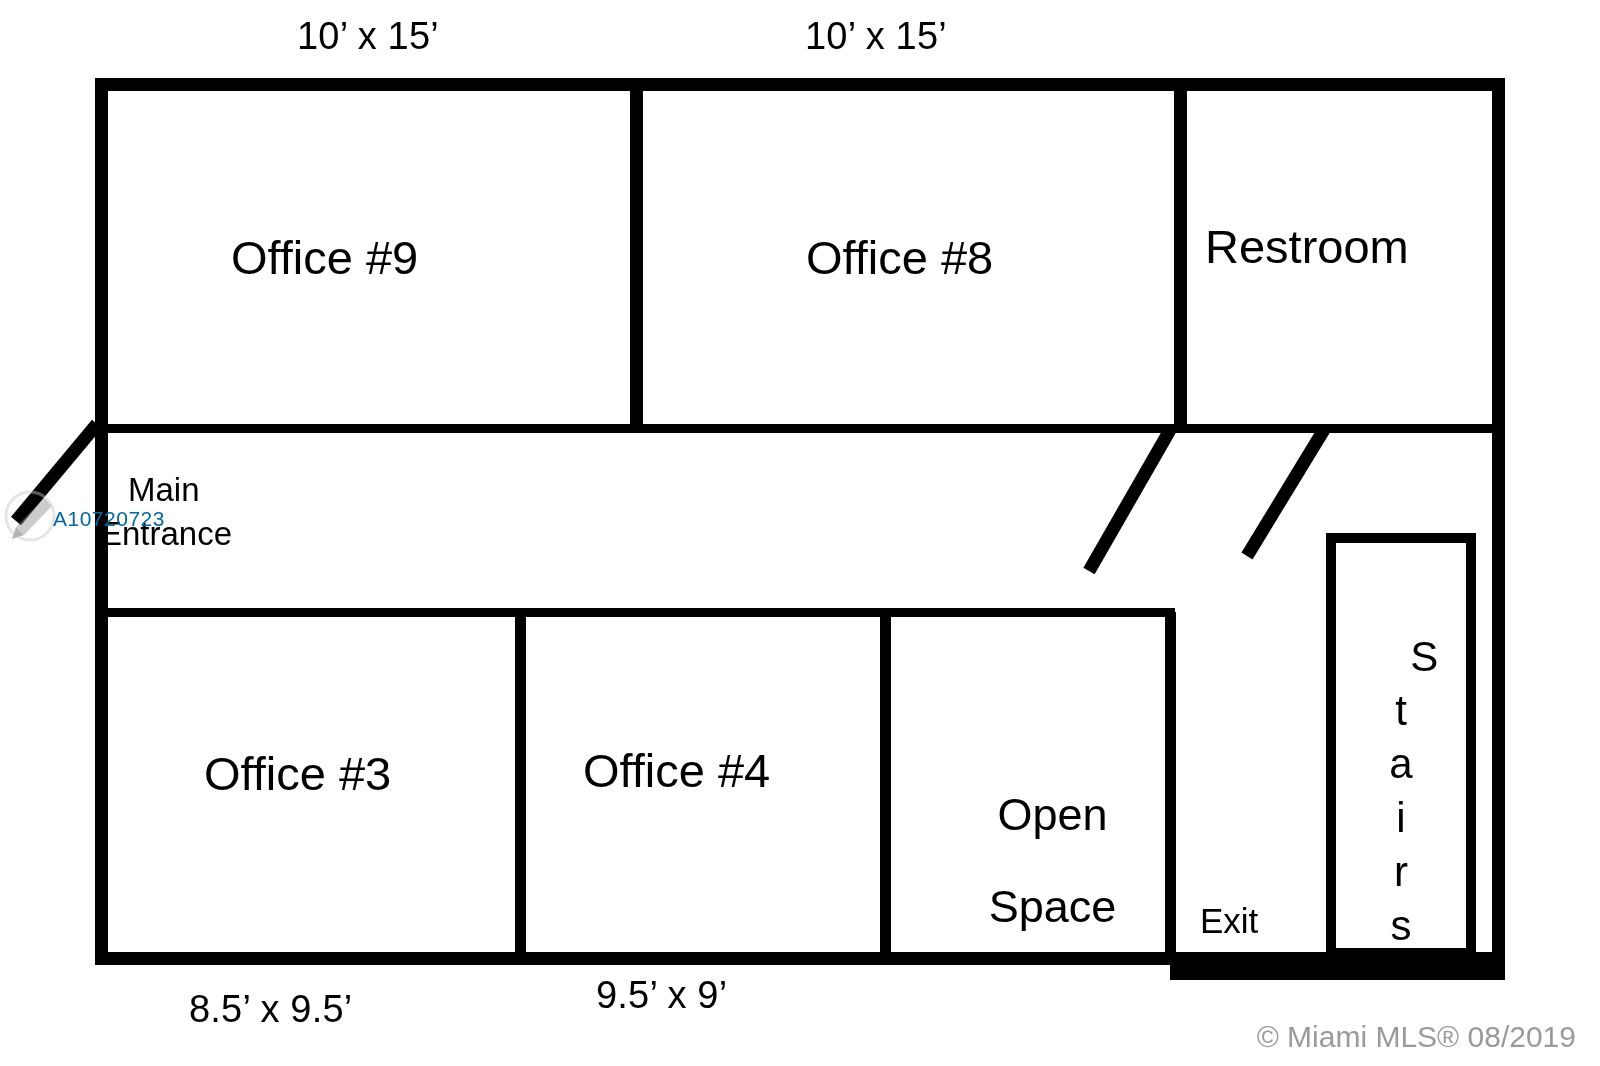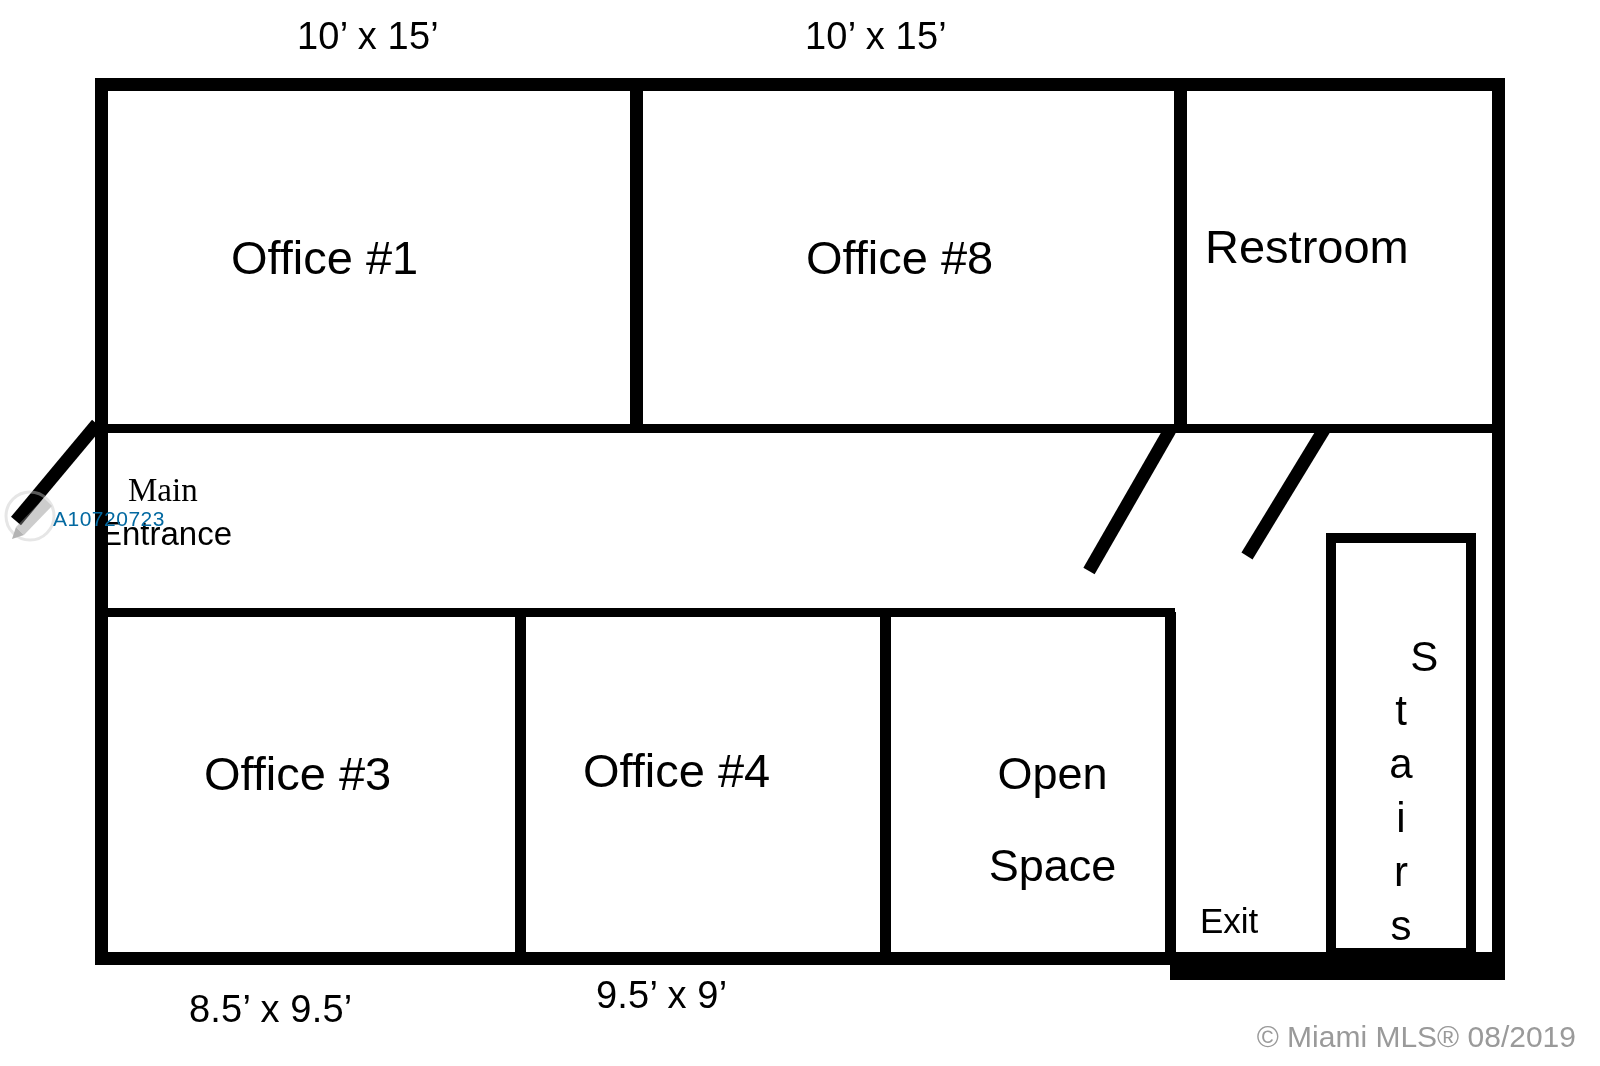--- a/index.html
+++ b/index.html
@@ -139,34 +139,34 @@
       <circle cx="30" cy="516" r="24" fill="none" stroke="#c8c8c8" stroke-width="3"></circle>
       <path d="M16 527 L44 498 L52 506 L24 535 Z" fill="#8f8f8f"></path>
       <path d="M16 527 L24 535 L12 539 Z" fill="#5a5a5a"></path>
     </g>
   </svg>
 
   <div class="lbl dim-label" style="left:297px; top:17px;">10’ x 15’</div>
 
   <div class="lbl dim-label" style="left:805px; top:17px;">10’ x 15’</div>
 
-  <div class="lbl room-label" style="left:231px; top:234px;">Office #1</div>
+  <div class="lbl room-label" style="left:231px; top:234px;">Office #9</div>
 
   <div class="lbl room-label" style="left:806px; top:234px;">Office #8</div>
 
   <div class="lbl room-label" style="left:1205px; top:223px;">Restroom</div>
 
-  <div class="lbl entrance-label" style="left:128px; top:468px;font-family:Liberation Serif, serif;">Main</div>
+  <div class="lbl entrance-label" style="left:128px; top:468px;">Main</div>
   <div class="lbl entrance-label" style="left:100px; top:512px;">Entrance</div>
 
   <div class="lbl room-label" style="left:204px; top:750px;">Office #3</div>
 
   <div class="lbl room-label" style="left:583px; top:747px;">Office #4</div>
 
-  <div class="lbl room-label-sm" style="left:920px; top:705px; width:215px;">
+  <div class="lbl room-label-sm" style="left:920px; top:746px; width:215px;">
     <span>Open</span><br>
     <span>Space</span>
   </div>
 
   <div class="lbl exit-label" style="left:1181px; top:903px;">Exit</div>
 
   <div class="lbl stairs-label" style="left:1336px; top:576px; width:130px;">
     <span id="stairs-stack"><span>S</span><br><span>t</span><br><span>a</span><br><span>i</span><br><span>r</span><br><span>s</span></span>
   </div>
 

